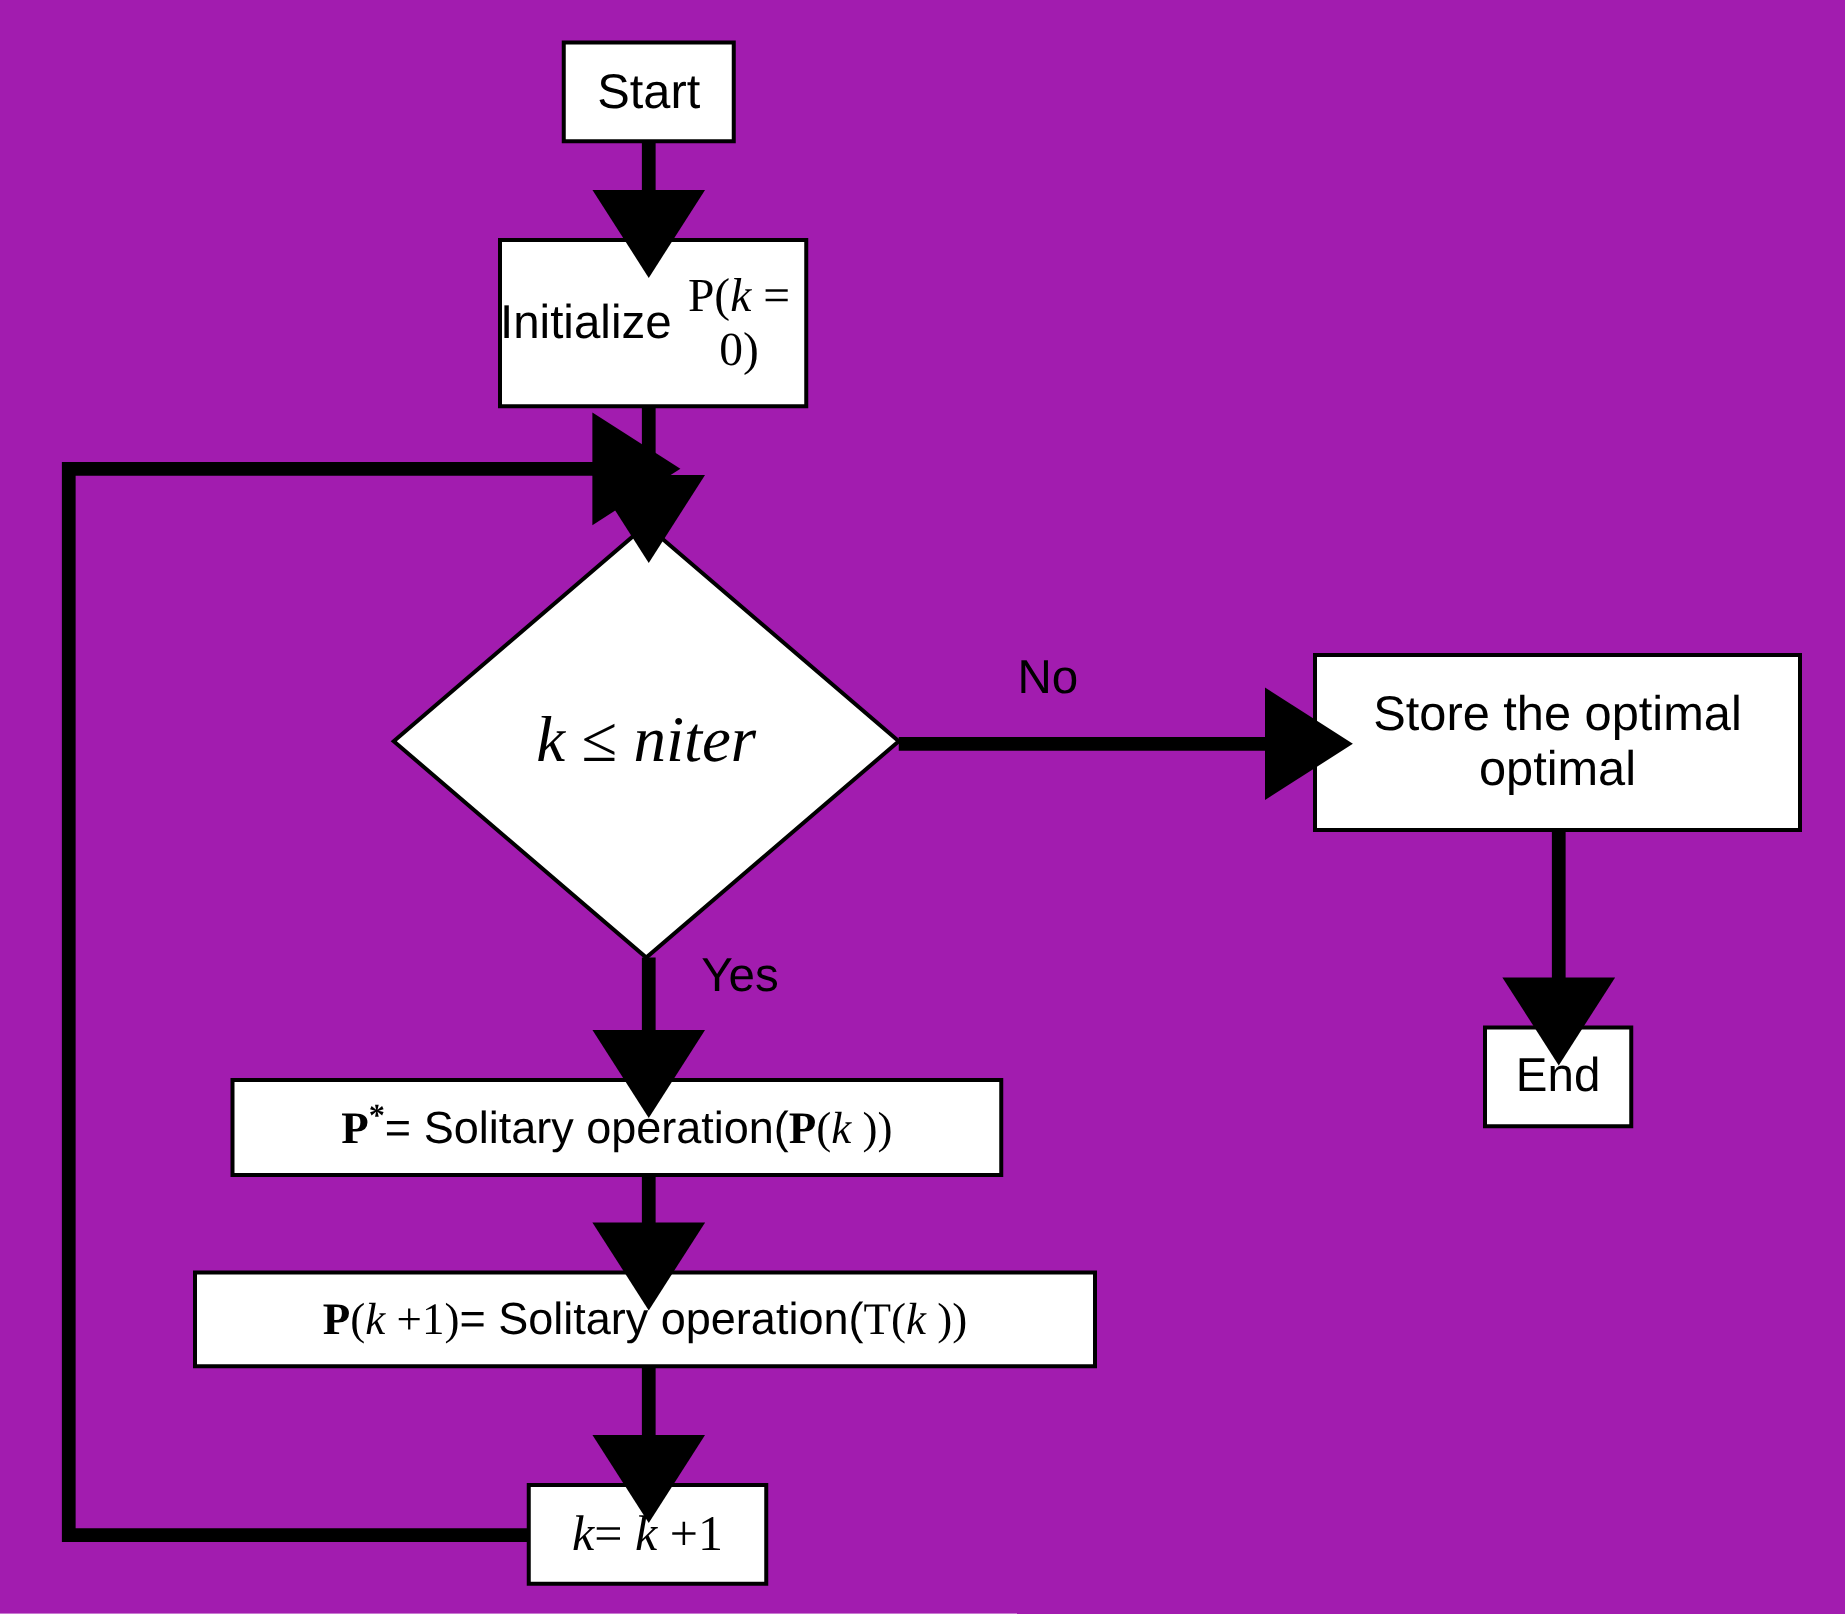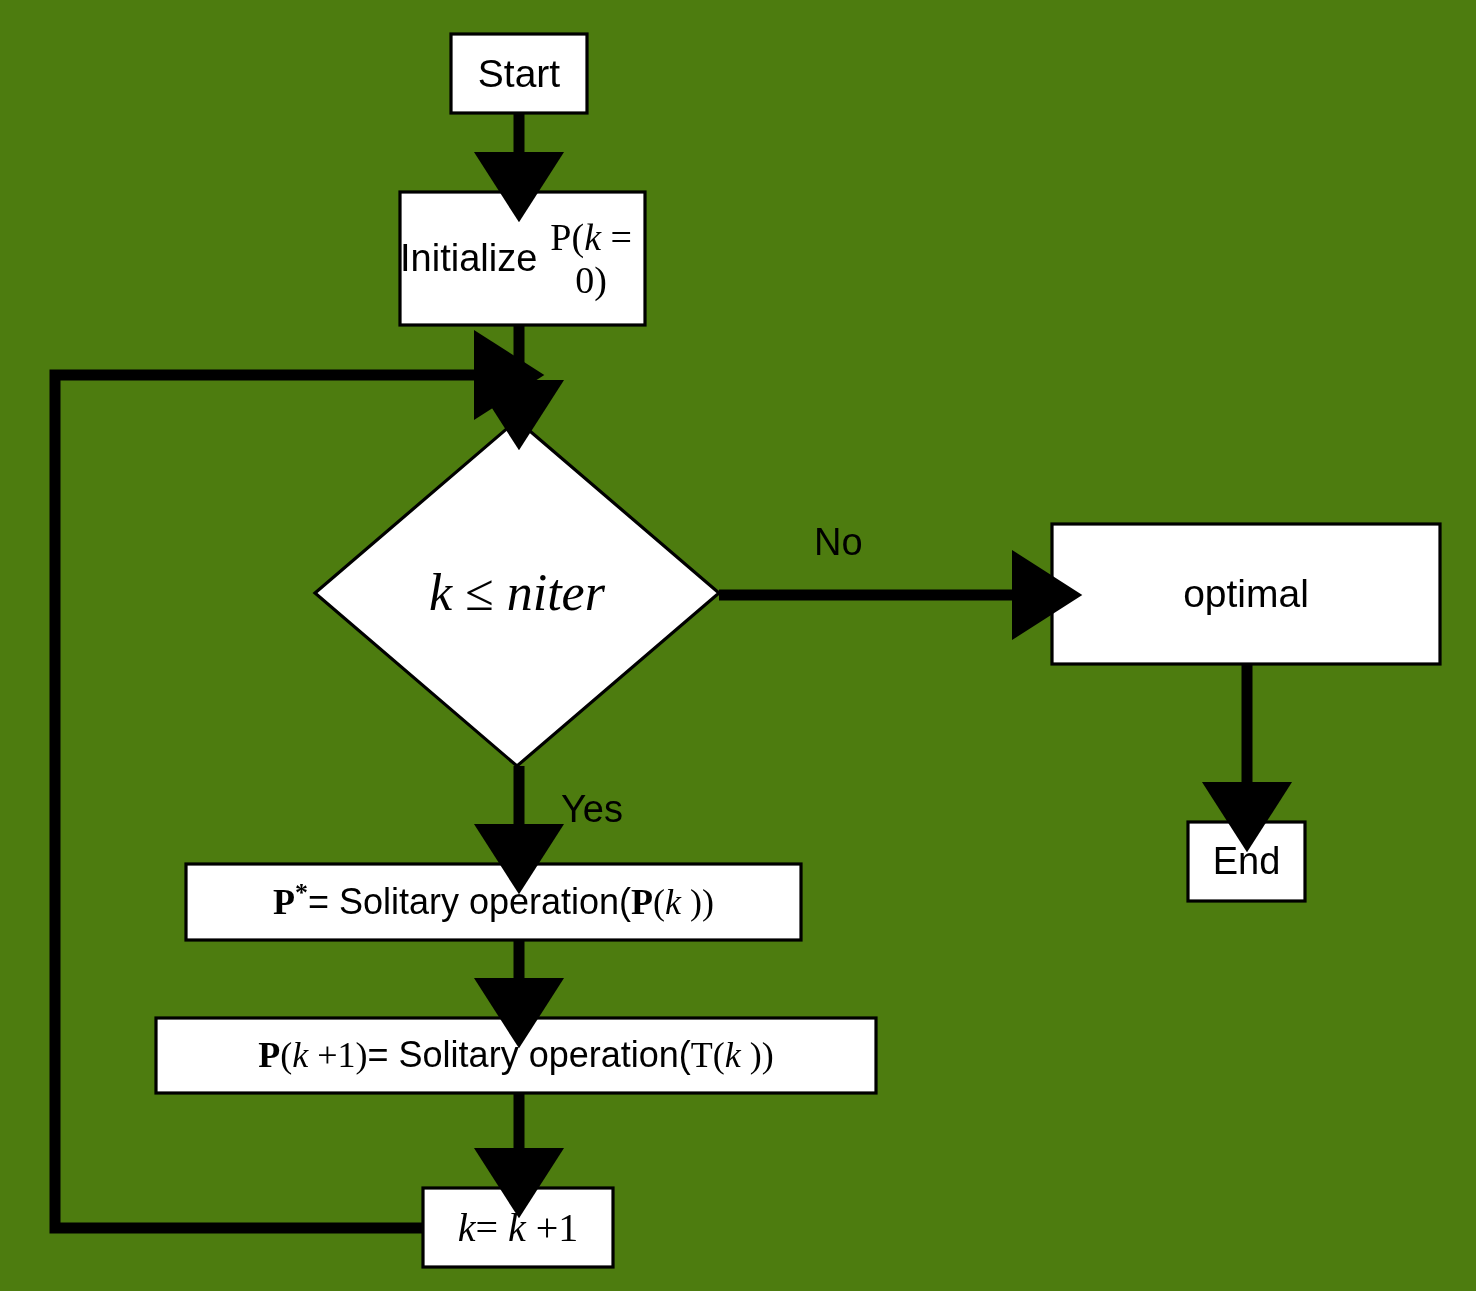--- a/index.html
+++ b/index.html
@@ -4,21 +4,21 @@
 <style>
   html, body {
     margin: 0;
     padding: 0;
     background: #ffffff;
   }
   #canvas {
     position: relative;
     width: 1476px;
     height: 1291px;
-    background: #4d7c0f;
+    background: #a21caf;
     overflow: hidden;
     font-family: "Liberation Sans", sans-serif;
   }
   #flow-svg {
     position: absolute;
     left: 0;
     top: 0;
     width: 1476px;
     height: 1291px;
   }
@@ -115,20 +115,21 @@
   <div class="node-label" style="left:400px; top:192px; width:245px; height:133px; font-size:38px; ">
     <span class="sans">Initialize</span>
     <span style="margin-top:0;"><span class="mathup">P(</span><span class="math">k</span><span class="mathup"> = 0)</span></span>
   </div>
 
   <div class="node-label" style="left:345px; top:555px; width:344px; height:76px; font-size:52px;">
     <span><span class="math">k</span><span class="mathup"> ≤ </span><span class="math">niter</span></span>
   </div>
 
   <div class="node-label" style="left:1060px; top:524px; width:372px; height:140px; font-size:39px; flex-direction:column;">
+    <span>Store the optimal</span>
     <span>optimal</span>
   </div>
 
   <div class="node-label" style="left:186px; top:864px; width:615px; height:76px; font-size:36px;">
     <span><span class="bold-serif">P</span><sup class="star bold-serif">*</sup><span class="sans">= Solitary operation(</span><span class="bold-serif">P</span><span class="mathup">(</span><span class="math">k</span><span class="mathup"> ))</span></span>
   </div>
 
   <div class="node-label" style="left:1188px; top:822px; width:117px; height:79px; font-size:38px;">
     <span>End</span>
   </div>
@@ -136,15 +137,15 @@
   <div class="node-label" style="left:156px; top:1018px; width:720px; height:75px; font-size:36px;">
     <span><span class="bold-serif">P</span><span class="mathup">(</span><span class="math">k</span><span class="mathup"> +1)</span><span class="sans">= Solitary operation(</span><span class="mathup">T</span><span class="mathup">(</span><span class="math">k</span><span class="mathup"> ))</span></span>
   </div>
 
   <div class="node-label" style="left:423px; top:1188px; width:190px; height:79px; font-size:40px;">
     <span><span class="math">k</span><span class="mathup">= </span><span class="math">k</span><span class="mathup"> +1</span></span>
   </div>
 
   <div class="edge-label" style="left:814px; top:521px; font-size:38px;">No</div>
 
-  <div class="edge-label" style="left:561px; top:788px; font-size:38px;text-align:center;">Yes</div>
+  <div class="edge-label" style="left:561px; top:760px; font-size:38px;text-align:center;">Yes</div>
 
 </div>
 
 </body></html>

